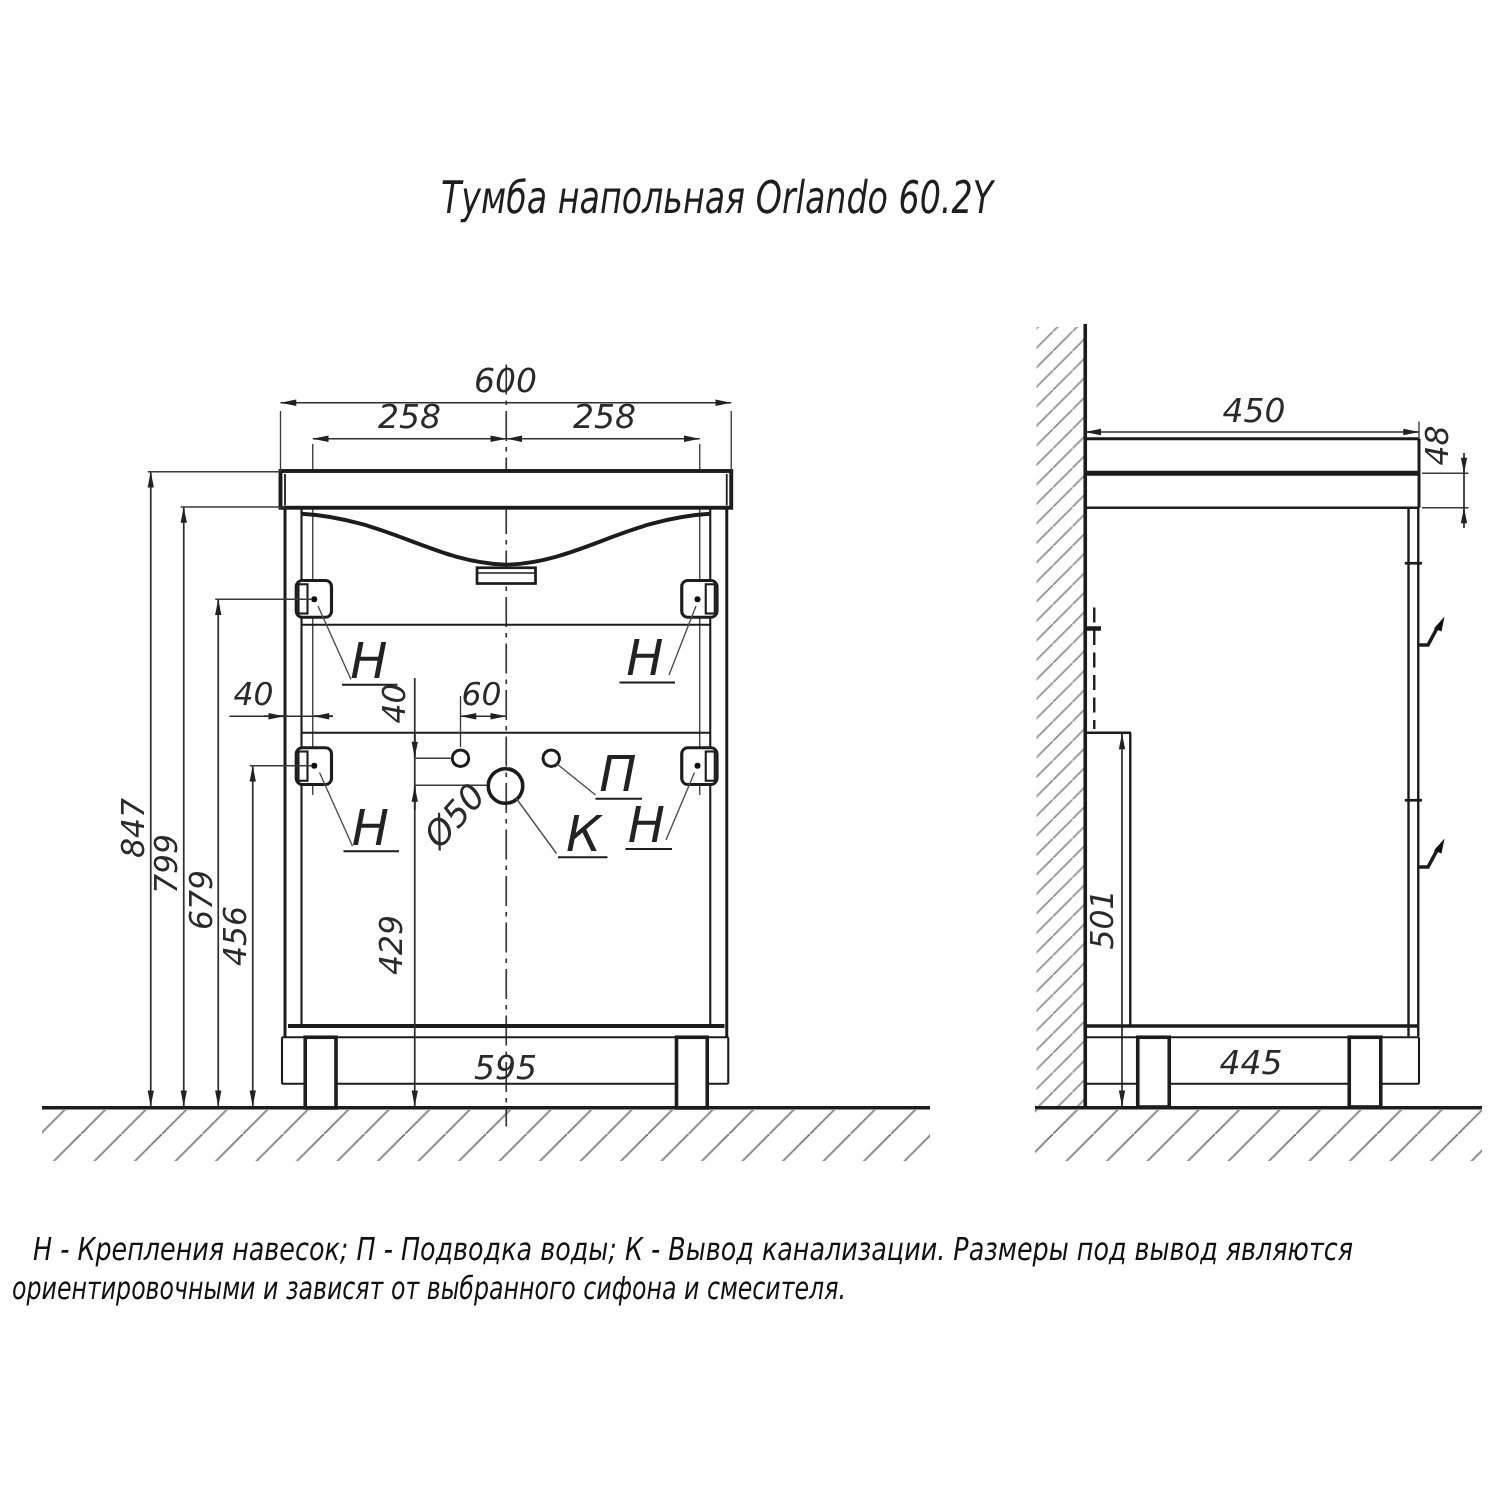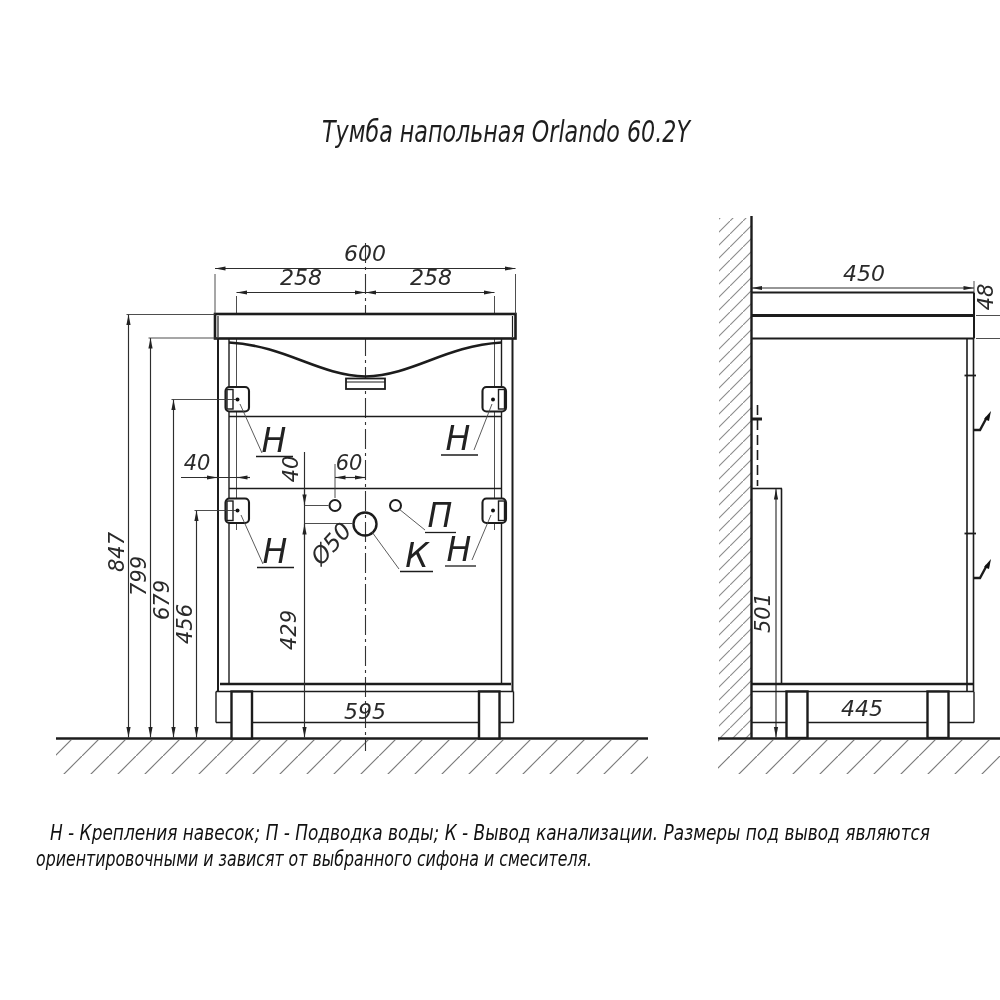--- a/index.html
+++ b/index.html
@@ -1,16 +1,16 @@
 <!DOCTYPE html>
 <html><head>
 <meta charset="utf-8">
 <style>
   html,body{margin:0;padding:0;background:#fff;}
-  .stage{width:880px;height:1000px;position:relative;background:#fff;font-family:"DejaVu Sans",sans-serif;padding-left:28px;}
+  .stage{width:880px;height:1000px;position:relative;background:#fff;font-family:"DejaVu Sans",sans-serif;}
   svg{display:block;}
   .ln{stroke:#1c1c1c;fill:none;}
   .thk{stroke-width:2.6;}
   .med{stroke-width:2;}
   .thin{stroke-width:1.4;}
   .dim{stroke:#2e2e2e;stroke-width:1.15;fill:none;}
   .ext{stroke:#3a3a3a;stroke-width:0.9;fill:none;}
   .leader{stroke:#4a4a4a;stroke-width:0.9;fill:none;}
   .cl{stroke:#333;stroke-width:1.1;fill:none;stroke-dasharray:20 4 3 4;}
   .dsh{stroke:#1c1c1c;stroke-width:1.6;fill:none;stroke-dasharray:10 5;}

